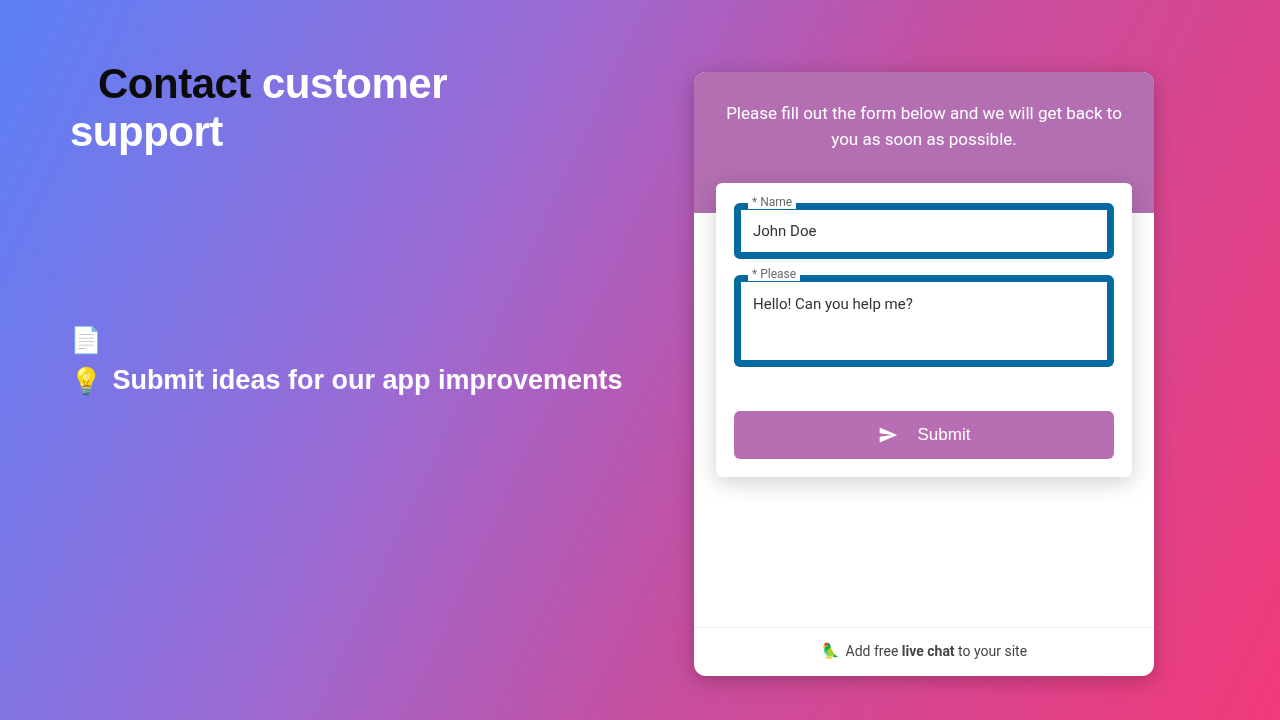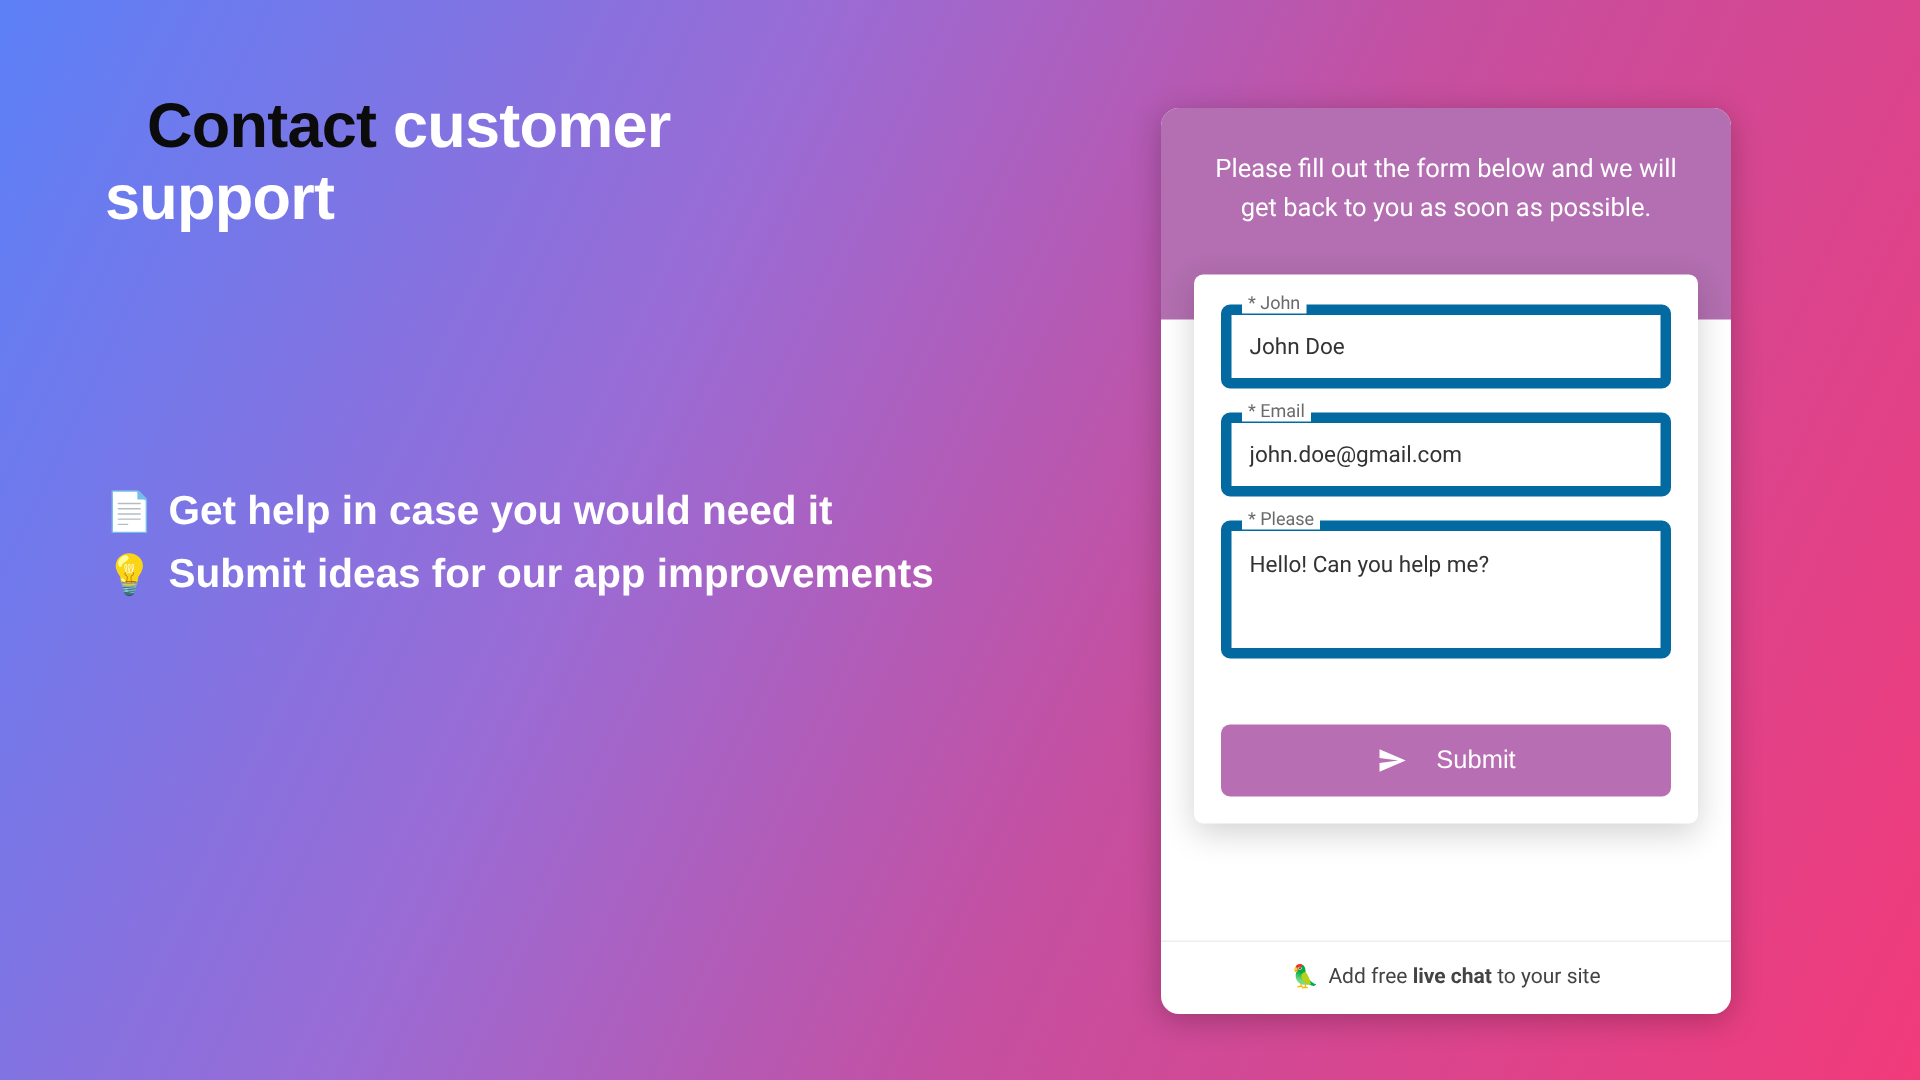--- a/index.html
+++ b/index.html
@@ -32,21 +32,21 @@
     line-height: 1.55;
     font-family: "Trebuchet MS", "Segoe UI", sans-serif;
   }
   .bullets .row { display: flex; align-items: center; gap: 10px; }
   .bullets .emoji { font-size: 26px; filter: saturate(0.9); }
   
   .card {
     position: absolute;
     right: 126px;
     top: 72px;
-    width: 380px;
+    width: 460px;
     height: 604px;
     background: #ffffff;
     border-radius: 12px;
     box-shadow: 0 4px 20px rgba(0,0,0,0.25);
     overflow: hidden;
     display: flex;
     flex-direction: column;
   }
   .card-header {
     background: #b36fb1;
@@ -135,43 +135,38 @@
   <h1 class="title">
     <span class="dark">Contact</span>
     <span> </span>
     <span class="light">customer support</span>
   </h1>
 </div>
 
 <div class="bullets">
   <div class="row">
     <span class="emoji">📄</span>
-    <span>Get help in case you would need it</span>
   </div>
   <div class="row">
     <span class="emoji">💡</span>
     <span>Submit ideas for our app improvements</span>
   </div>
 </div>
 
 <div class="card">
   <div class="card-header">Please fill out the form below and we will get back to you as soon as possible.</div>
 
   <div class="card-body">
     <div class="form-panel">
 
       <div class="field">
-        <span class="field-label">* John</span>
+        <span class="field-label">* Name</span>
         <input class="field-input" type="text" value="John Doe" style="">
       </div>
 
-      <div class="field">
-        <span class="field-label">* Email</span>
-        <input class="field-input" type="email" value="john.doe@gmail.com" style="">
-      </div>
 
       <div class="field">
         <span class="field-label">* Please</span>
         <textarea class="field-textarea" style="">Hello! Can you help me?</textarea>
       </div>
 
       <button class="submit-btn">
         <svg viewBox="0 0 24 24">
             <path d="M2 21l21-9L2 3v7l15 2-15 2v7z"></path>
           </svg>

